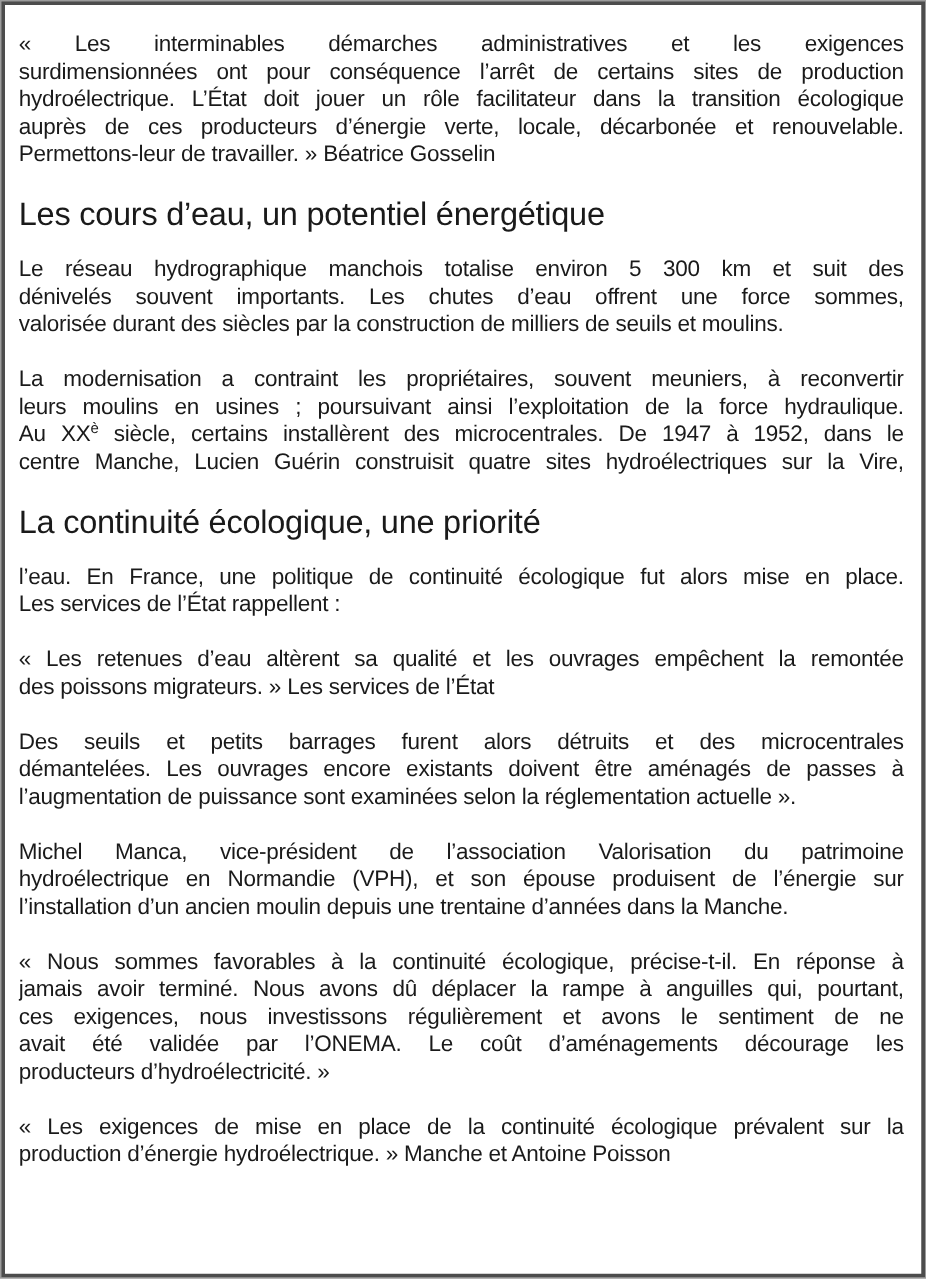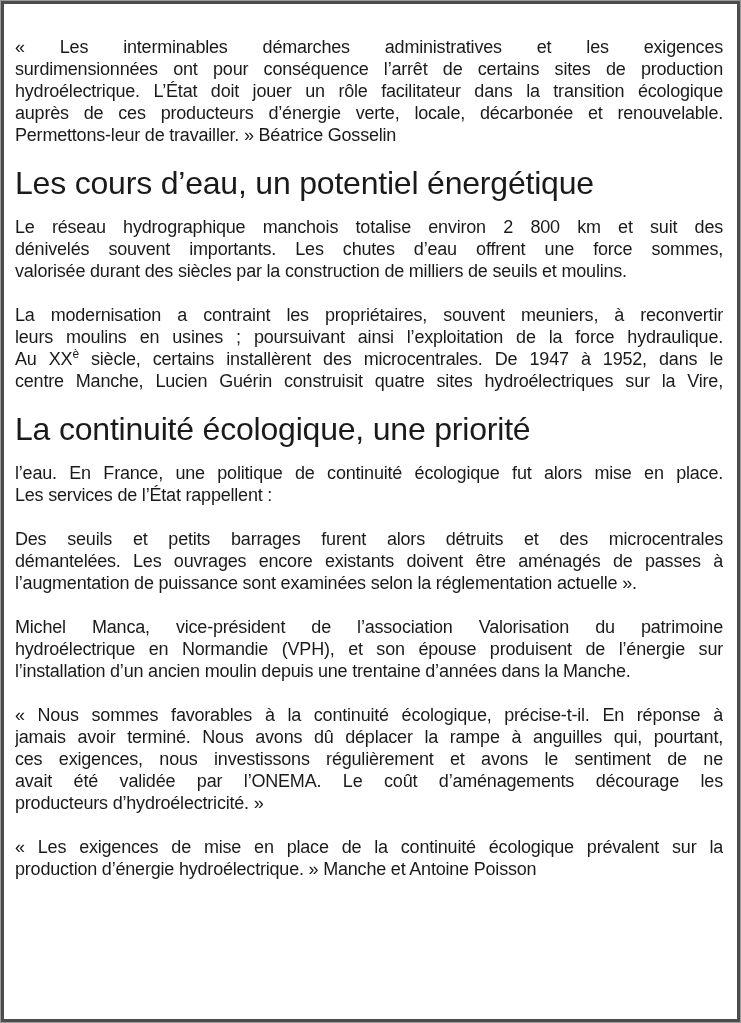--- a/index.html
+++ b/index.html
@@ -17,21 +17,20 @@
     position: absolute;
     top: 1px; left: 1px; right: 1px; bottom: 1px;
     background: #ffffff;
     border: 3px solid #4c4c4c;
     box-sizing: border-box;
     overflow: hidden;
   }
   .content {
     padding: 20px 14px 0 11px;
     color: #1a1a1a;
-    margin-top: 12px;
   }
   .para {
     margin: 0 0 22px 0;
     font-size: 18px;
     letter-spacing: -0.2px;
   }
   .line {
     height: 22px;
     line-height: 22px;
     overflow: hidden;
@@ -39,21 +38,21 @@
   }
   .jline {
     text-align: justify;
     text-align-last: justify;
   }
   .lline {
     text-align: right;
     text-align-last: left;
   }
   h2.heading {
-    font-size: 32px;
+    font-size: 26px;
     font-weight: 400;
     line-height: 30px;
     margin: 2px 0 18px 0;
     color: #1a1a1a;
     letter-spacing: -0.2px;
   }
   sup {
     font-size: 12px;
     line-height: 0;
     vertical-align: super;
@@ -66,34 +65,38 @@
   <div class="content" id="doc">
       <div class="para">
         <div class="line jline">« Les interminables démarches administratives et les exigences</div>
         <div class="line jline">surdimensionnées ont pour conséquence l’arrêt de certains sites de production</div>
         <div class="line jline">hydroélectrique. L’État doit jouer un rôle facilitateur dans la transition écologique</div>
         <div class="line jline">auprès de ces producteurs d’énergie verte, locale, décarbonée et renouvelable.</div>
         <div class="line lline">Permettons-leur de travailler. » Béatrice Gosselin</div>
       </div>
       <h2 class="heading">Les cours d’eau, un potentiel énergétique</h2>
       <div class="para">
-        <div class="line jline">Le réseau hydrographique manchois totalise environ 2 800 km et suit des</div>
+        <div class="line jline">Le réseau hydrographique manchois totalise environ 5 300 km et suit des</div>
         <div class="line jline">dénivelés souvent importants. Les chutes d’eau offrent une force sommes,</div>
         <div class="line lline">valorisée durant des siècles par la construction de milliers de seuils et moulins.</div>
       </div>
       <div class="para">
         <div class="line jline">La modernisation a contraint les propriétaires, souvent meuniers, à reconvertir</div>
         <div class="line jline">leurs moulins en usines ; poursuivant ainsi l’exploitation de la force hydraulique.</div>
         <div class="line jline">Au XX<sup>è</sup> siècle, certains installèrent des microcentrales. De 1947 à 1952, dans le</div>
         <div class="line jline">centre Manche, Lucien Guérin construisit quatre sites hydroélectriques sur la Vire,</div>
       </div>
       <h2 class="heading">La continuité écologique, une priorité</h2>
       <div class="para">
         <div class="line jline">l’eau. En France, une politique de continuité écologique fut alors mise en place.</div>
         <div class="line lline">Les services de l’État rappellent :</div>
+      </div>
+      <div class="para">
+        <div class="line jline">« Les retenues d’eau altèrent sa qualité et les ouvrages empêchent la remontée</div>
+        <div class="line lline">des poissons migrateurs. » Les services de l’État</div>
       </div>
       <div class="para">
         <div class="line jline">Des seuils et petits barrages furent alors détruits et des microcentrales</div>
         <div class="line jline">démantelées. Les ouvrages encore existants doivent être aménagés de passes à</div>
         <div class="line lline">l’augmentation de puissance sont examinées selon la réglementation actuelle ».</div>
       </div>
       <div class="para">
         <div class="line jline">Michel Manca, vice-président de l’association Valorisation du patrimoine</div>
         <div class="line jline">hydroélectrique en Normandie (VPH), et son épouse produisent de l’énergie sur</div>
         <div class="line lline">l’installation d’un ancien moulin depuis une trentaine d’années dans la Manche.</div>

